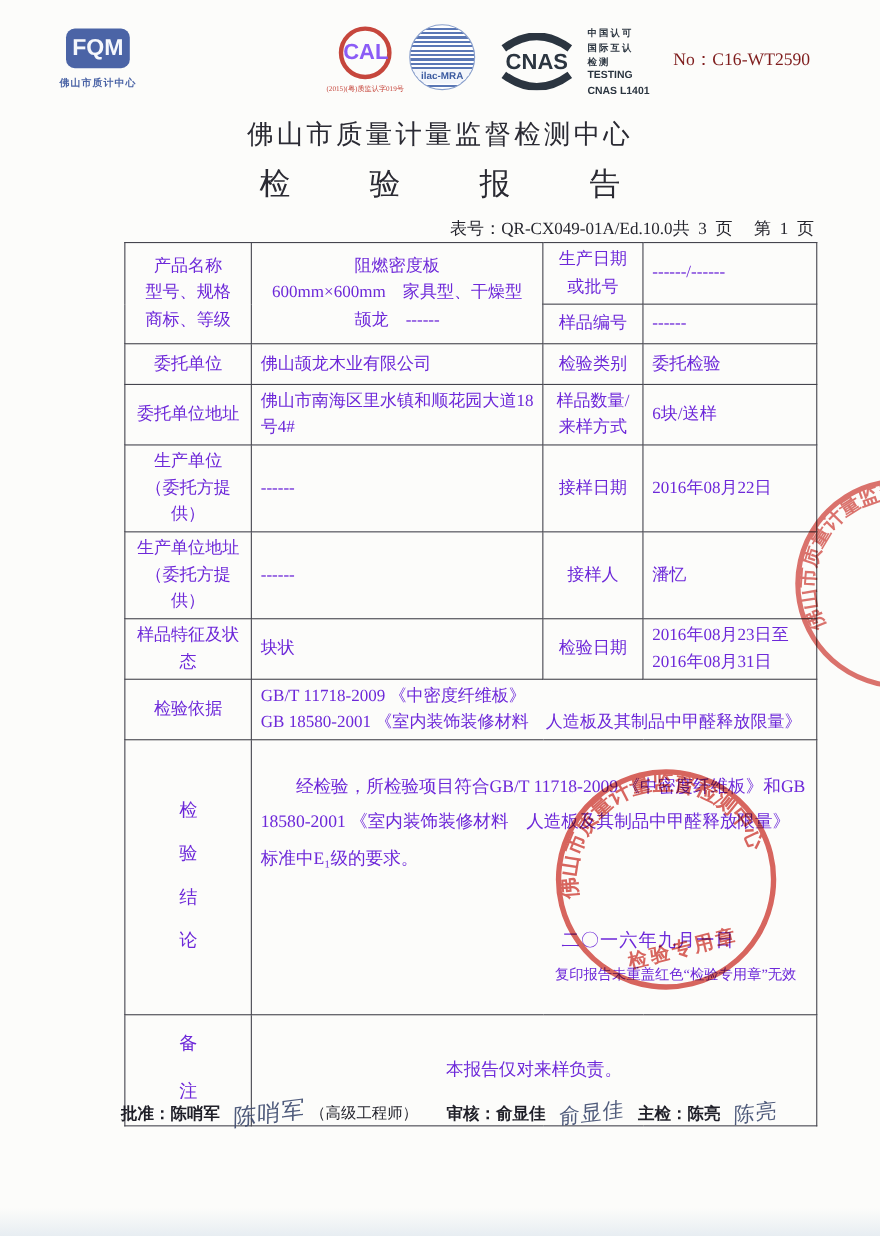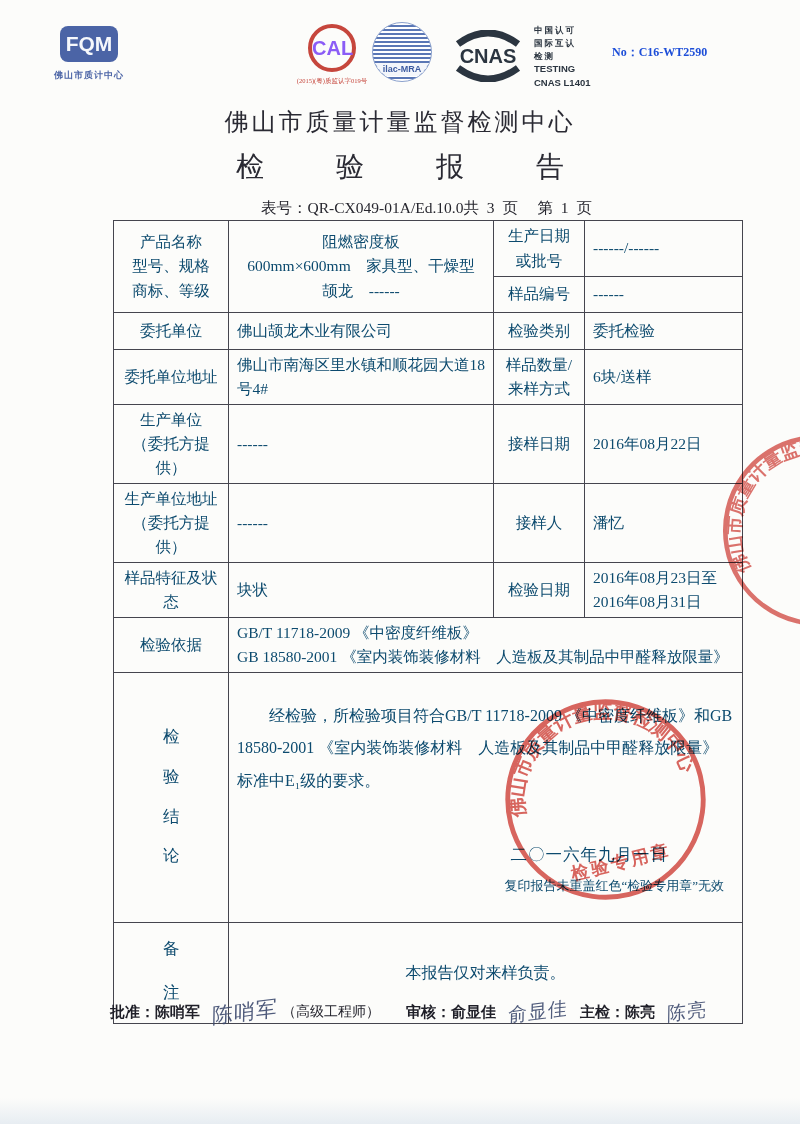--- a/index.html
+++ b/index.html
@@ -53,37 +53,37 @@
     position:absolute; left:0; right:0; top:40px; height:13px; background:#f3f6fb;
     color:#3c5ba0; font-family:"Liberation Sans",sans-serif; font-weight:bold;
     font-size:9px; line-height:13px; text-align:center;
   }
 
   .cnas-block { position:absolute; left:446px; top:30px; }
   .cnas-cert { position:absolute; left:534px; top:24px; color:#2b3540; }
   .cnas-cn { font-size:8.5px; line-height:1.5; letter-spacing:2px; white-space:pre-line;font-weight:bold; }
   .cnas-en { font-family:"Liberation Sans",sans-serif; font-weight:bold; font-size:9.5px; line-height:1.45; white-space:pre-line; }
 
-  .report-no { position:absolute; left:612px; top:44px; font-size:12px; color:#1d4ed8;font-weight:bold; }
+  .report-no { position:absolute; left:612px; top:44px; font-size:16px; color:#7f1d1d; }
 
   
   .org-title { position:absolute; left:0; top:106px; width:800px; text-align:center;
     font-size:24px; letter-spacing:3px; color:#2a2a33; }
   .report-title { position:absolute; left:0; top:148px; width:800px; text-align:center;
     font-size:28px; letter-spacing:22px; text-indent:22px; color:#2a2a33; }
 
   
   .meta-row { position:absolute; left:113px; top:198px; width:629px;
-    display:flex; justify-content:center; font-size:15.5px; }
+    display:flex; justify-content:flex-end; font-size:15.5px; }
   .meta-row .right { letter-spacing:2px; }
 
   
   table.report {
     position:absolute; left:113px; top:220px; width:629px;
-    border-collapse:collapse; table-layout:fixed; font-size:15.5px; color:#0c4a6e;
+    border-collapse:collapse; table-layout:fixed; font-size:15.5px; color:#6d28d9;
   }
   table.report td { border:1.6px solid #45454e; padding:3px 8px; line-height:1.55; vertical-align:middle; }
   .c1 { width:115px; } .c2 { width:265px; } .c3 { width:91px; } .c4 { width:158px; }
   td.lbl { text-align:center; white-space:pre-line; }
   td.val { padding-left:12px; white-space:pre-line; }
   td.val-center { text-align:center; white-space:pre-line; line-height:1.9; }
   tr.h-r1a td { height:56px; }
   tr.h-r1b td { height:36px; }
   tr.h-r2 td { height:37px; }
   tr.h-r3 td { height:55px; }

